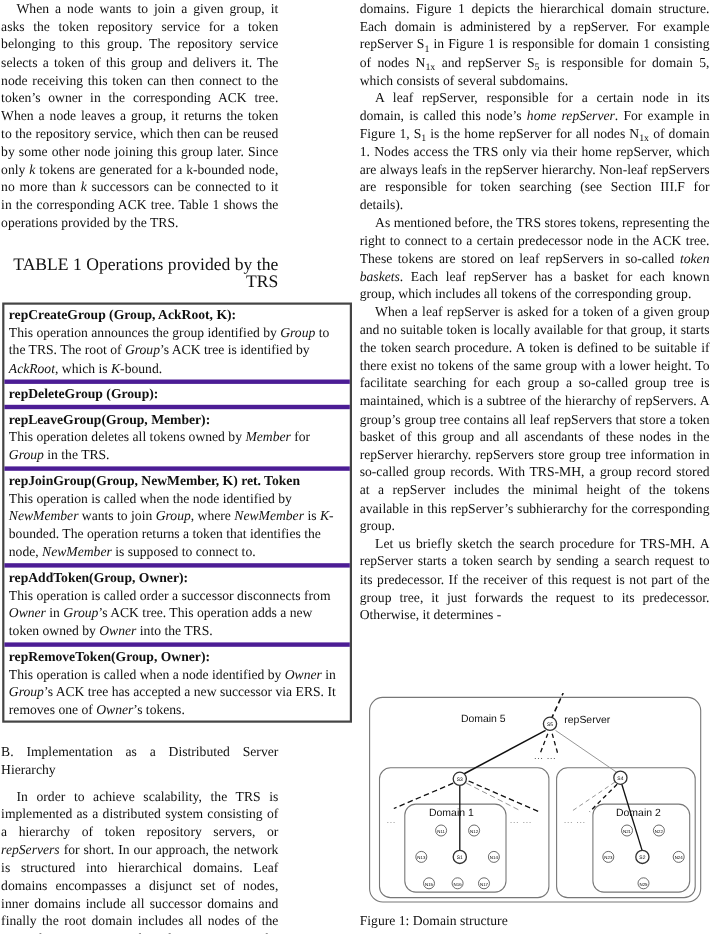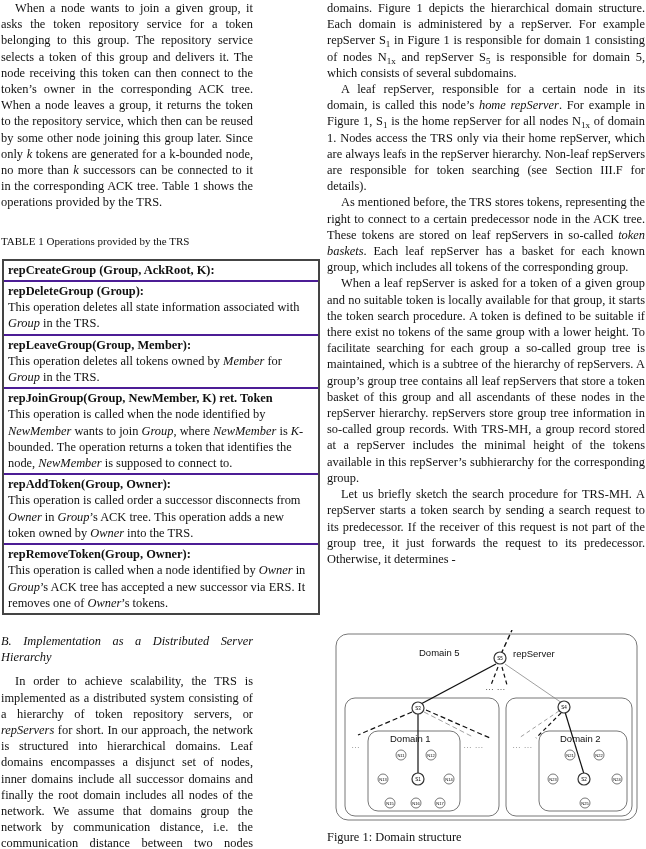--- a/index.html
+++ b/index.html
@@ -3,48 +3,48 @@
 <meta charset="utf-8">
 <style>
   html, body { margin:0; padding:0; background:#ffffff; }
   body { width:646px; height:849px; position:relative; overflow:hidden;
          font-family:"Liberation Serif", "DejaVu Serif", serif; color:#111; }
   .col { position:absolute; top:0; font-size:12.4px; line-height:16.2px; text-align:justify; }
   .left { left:1px; width:252px; }
   .right { left:327px; width:318px; }
   p { margin:0; text-indent:14px; }
   p.noindent { text-indent:0; }
-  .caption { text-align:left; margin:22px 0 10px 0; font-size:11px; }
+  .caption { text-align:right; margin:22px 0 10px 0; font-size:16px; }
   .tbl { border:2px solid #444; border-bottom-width:2px; width:314px; margin-left:1px; }
-  .row { border-top:2px solid #4c1d95; padding:1px 4px 2px 4px; text-align:left; }
+  .row { border-top:4px solid #4c1d95; padding:1px 4px 2px 4px; text-align:left; }
   .row:first-child { border-top:none; }
   .row .sig { font-weight:bold; }
   .row .desc { }
-  .sec { font-style:italic; margin:18px 0 8px 0; text-indent:0; }
+  .sec { margin:18px 0 8px 0; text-indent:0; }
   i { font-style:italic; }
   sub { font-size:9px; vertical-align:-3px; line-height:0; }
   .fig { position:absolute; left:333px; top:630px; width:308px; height:195px; }
   .figcap { position:absolute; left:327px; top:830px; width:318px; text-align:left; font-size:12.4px; }
   .svgtext { font-family:"Liberation Sans", "DejaVu Sans", sans-serif; }
 </style>
 </head>
 <body>
 
 <div class="col left">
   <p><span>When a node wants to join a given group, it asks the token repository service for a token belonging to this group. The repository service selects a token of this group and delivers it. The node receiving this token can then connect to the token’s owner in the corresponding ACK tree. When a node leaves a group, it returns the token to the repository service, which then can be reused by some other node joining this group later. Since only </span><i>k</i><span> tokens are generated for a k-bounded node, no more than </span><i>k</i><span> successors can be connected to it in the corresponding ACK tree. Table 1 shows the operations provided by the TRS.</span></p>
 
   <div class="caption">TABLE 1 Operations provided by the TRS</div>
 
   <div class="tbl">
     <div class="row">
       <div class="sig">repCreateGroup (Group, AckRoot, K):</div>
+      <div class="desc"><span>This operation announces the group identified by </span><i>Group</i><span> to the TRS. The root of </span><i>Group</i><span>’s ACK tree is identified by </span><i>AckRoot</i><span>, which is </span><i>K</i><span>-bound.</span></div>
     </div>
     <div class="row">
       <div class="sig">repDeleteGroup (Group):</div>
-      <div class="desc"><span>This operation deletes all state information associated with </span><i>Group</i><span> in the TRS.</span></div>
     </div>
     <div class="row">
       <div class="sig">repLeaveGroup(Group, Member):</div>
       <div class="desc"><span>This operation deletes all tokens owned by </span><i>Member</i><span> for </span><i>Group</i><span> in the TRS.</span></div>
     </div>
     <div class="row">
       <div class="sig">repJoinGroup(Group, NewMember, K) ret. Token</div>
       <div class="desc"><span>This operation is called when the node identified by </span><i>NewMember</i><span> wants to join </span><i>Group</i><span>, where </span><i>NewMember</i><span> is </span><i>K</i><span>-bounded. The operation returns a token that identifies the node, </span><i>NewMember</i><span> is supposed to connect to.</span></div>
     </div>
     <div class="row">

